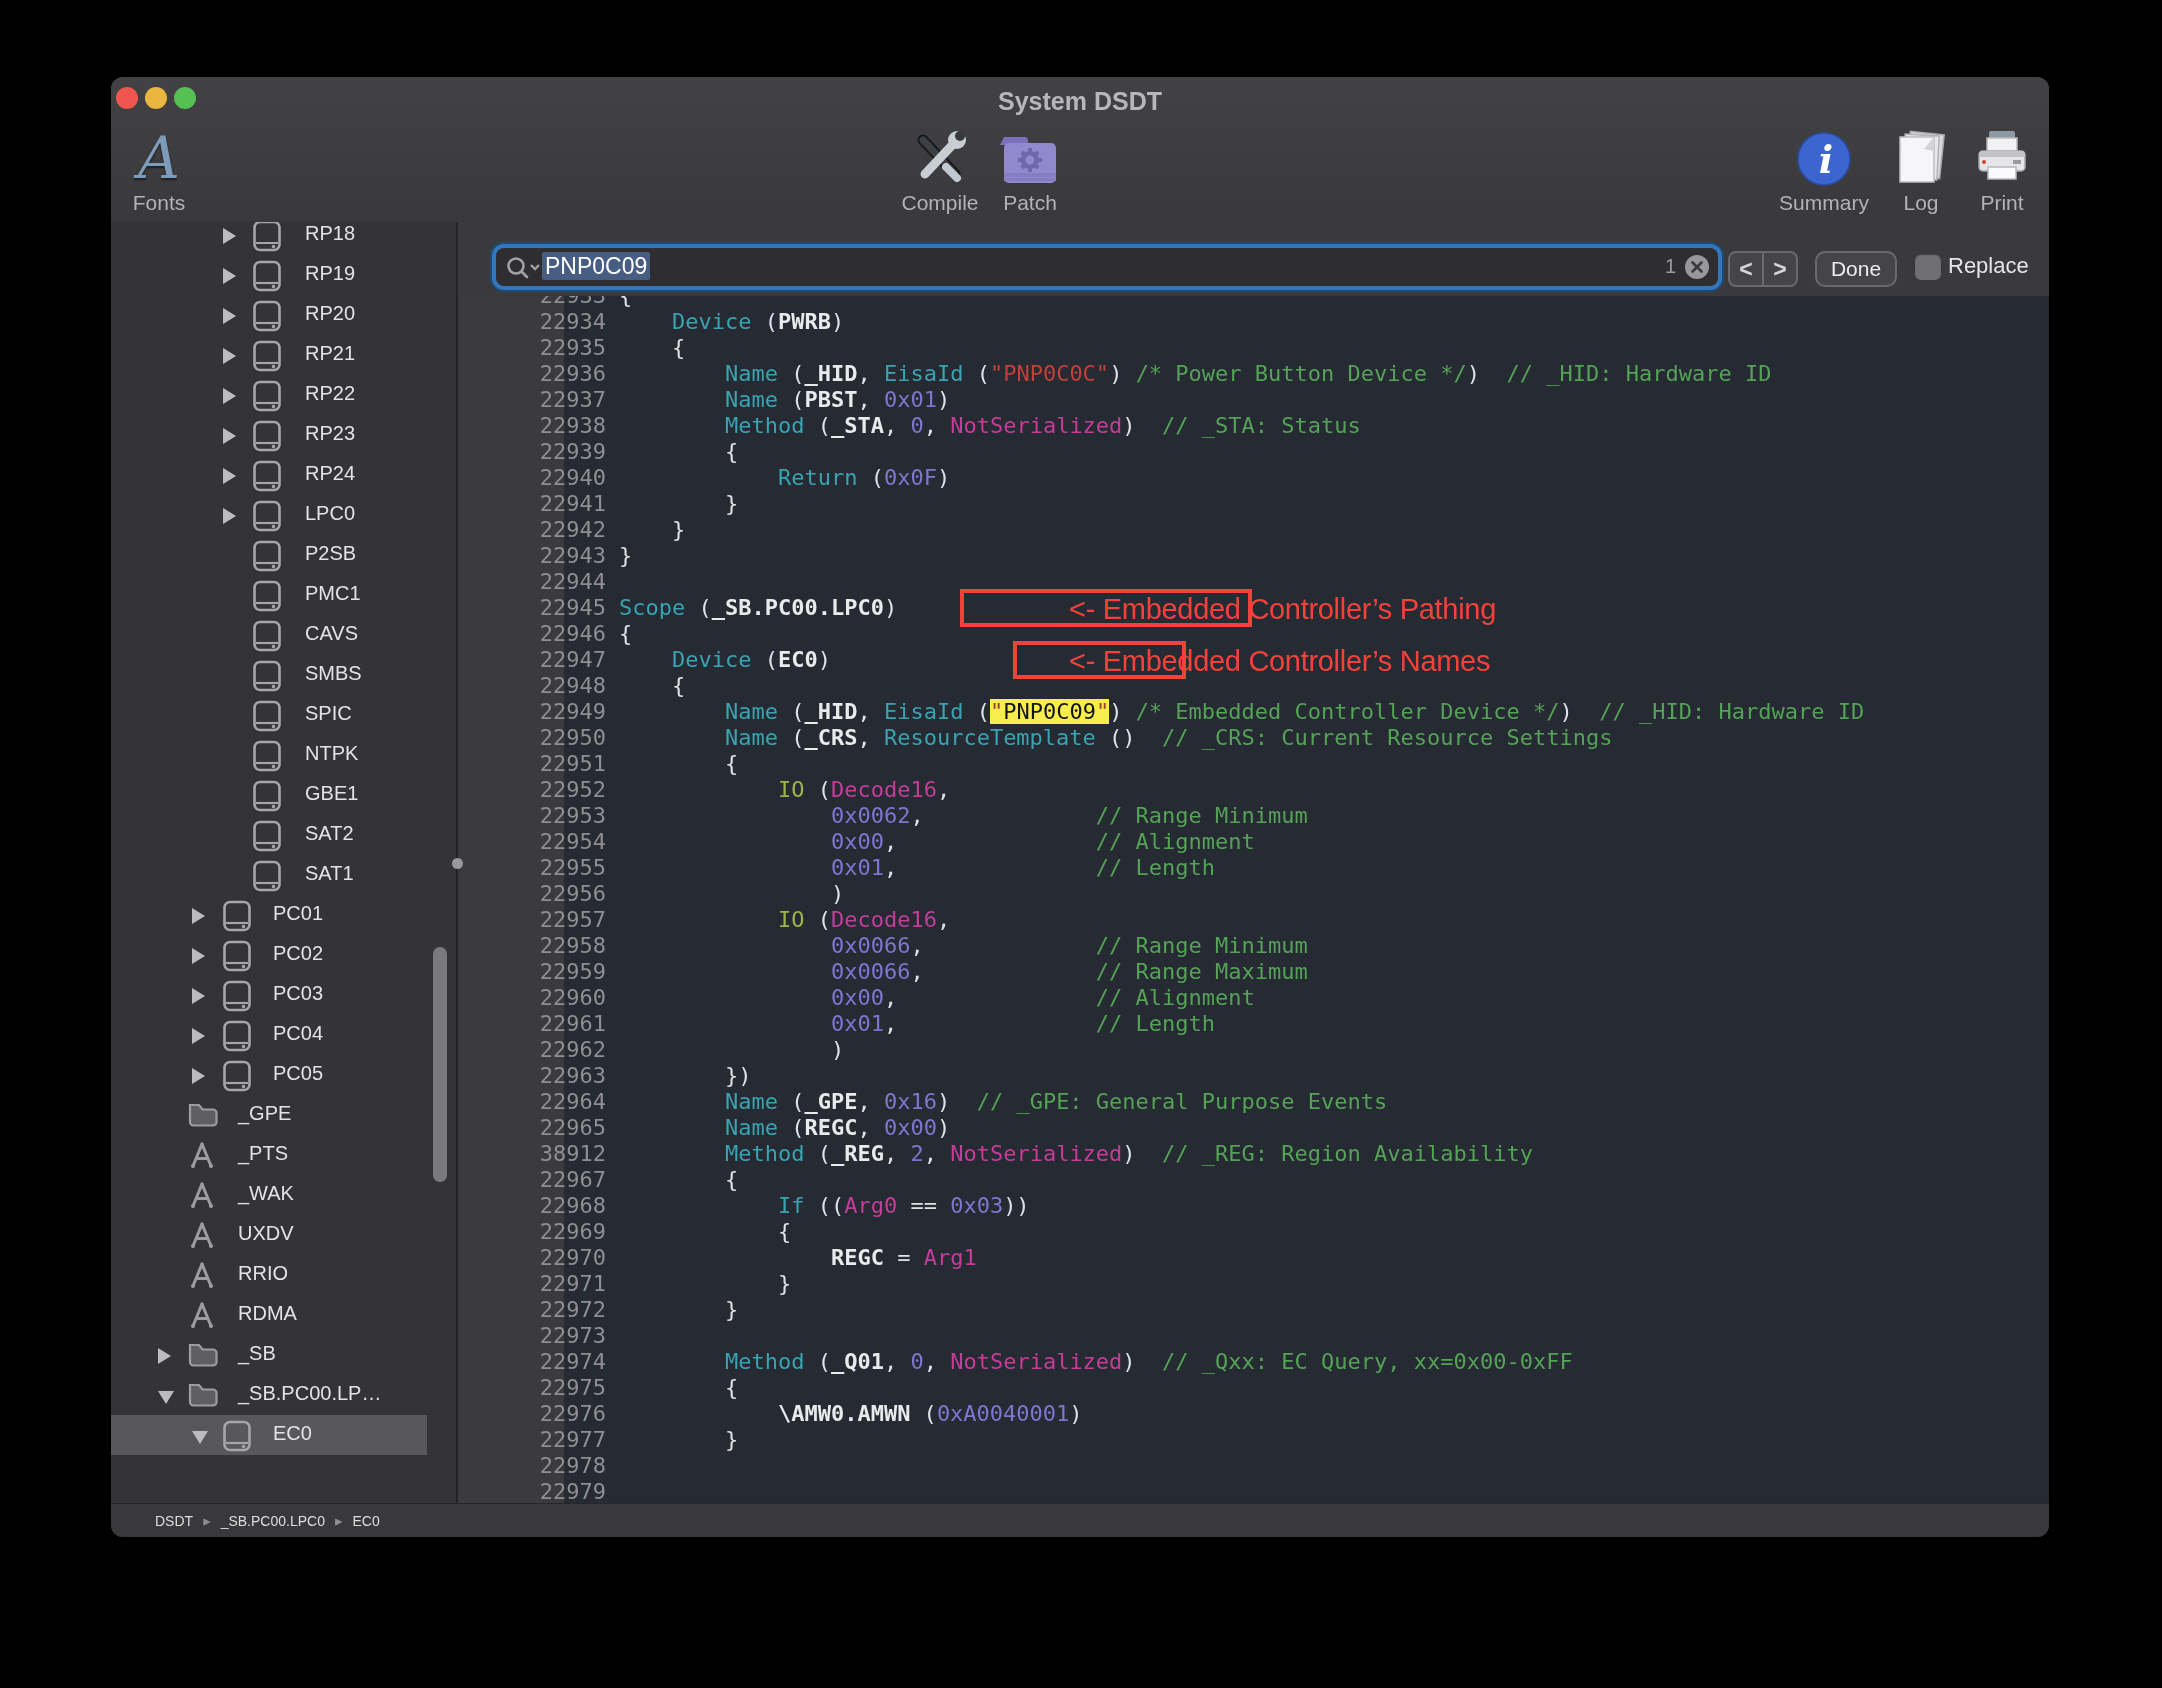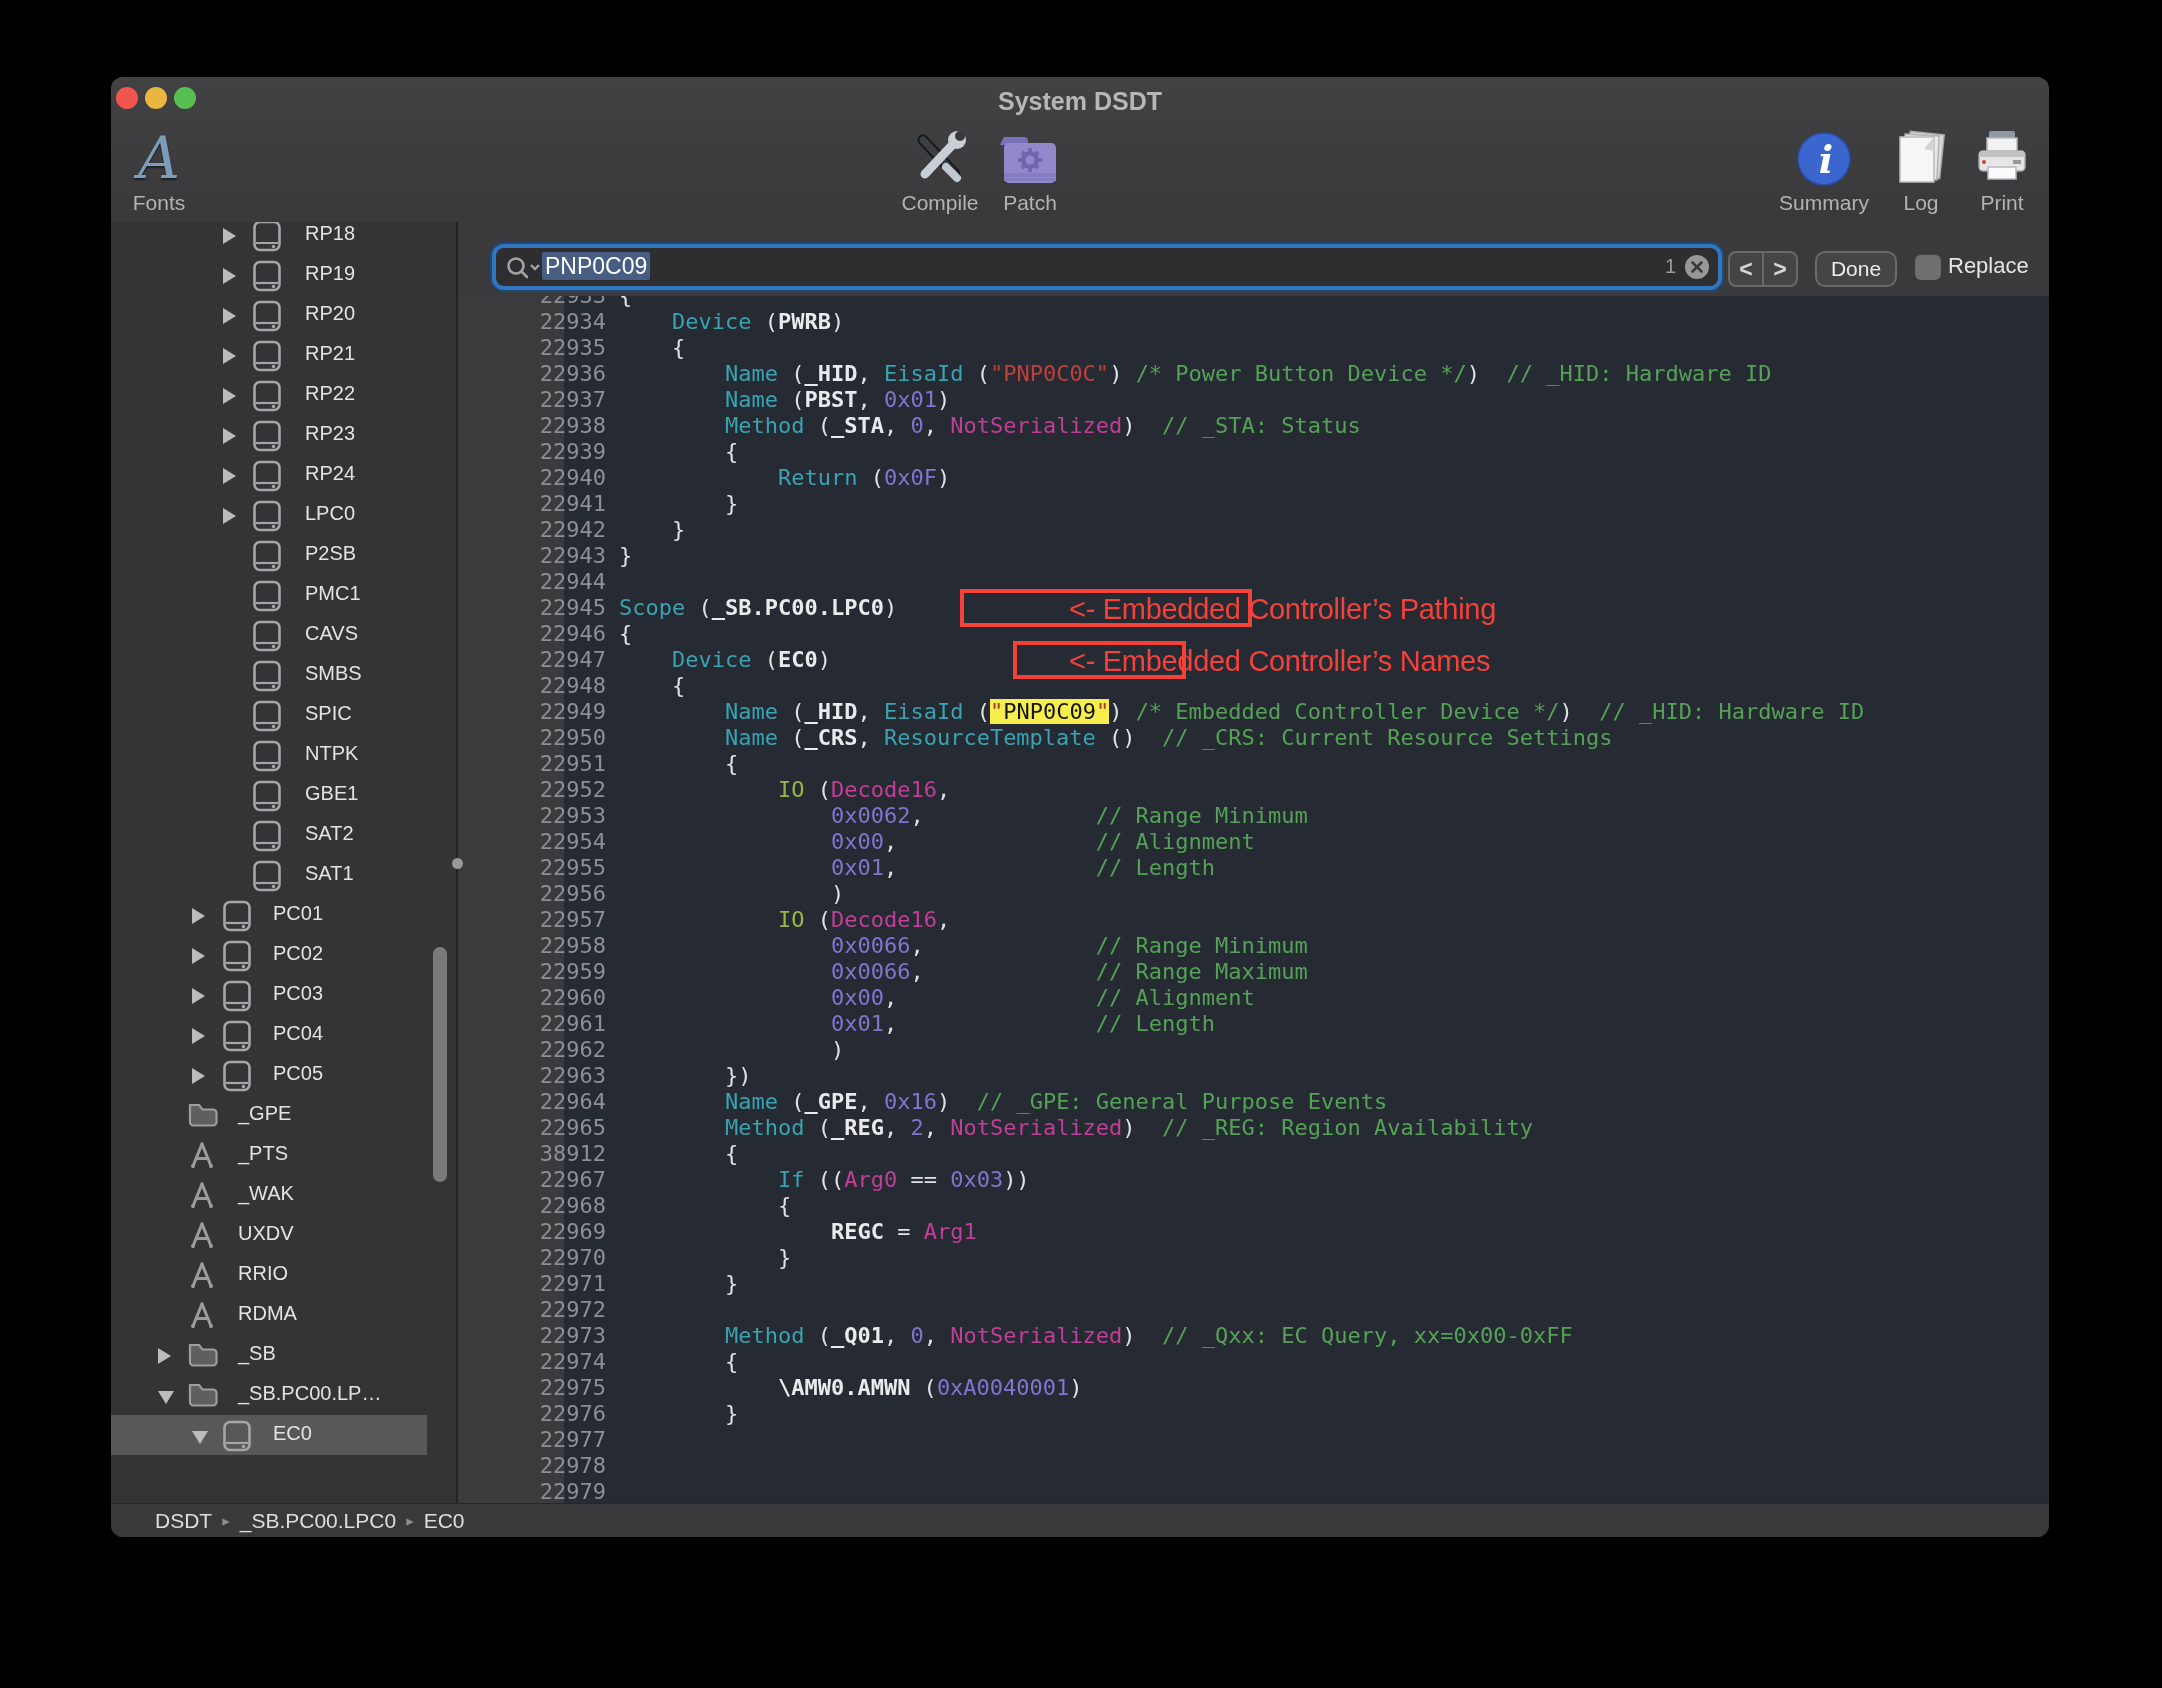--- a/index.html
+++ b/index.html
@@ -37,21 +37,21 @@
   .row .ric{position:absolute;top:5px;}
   .row .rlabel{position:absolute;top:7px;font-size:20px;font-weight:500;color:#e3e3e5;white-space:nowrap;}
   .side-scroll{position:absolute;left:322px;top:725px;width:14px;height:235px;border-radius:7px;
                background:#87878a;opacity:.85;}
   .splitter-dot{position:absolute;left:341px;top:781px;width:11px;height:11px;border-radius:50%;
                 background:#99999b;z-index:30;}
 
   
   .statusbar{position:absolute;left:0;bottom:0;width:100%;height:34px;background:#39393c;
              border-top:1px solid #272729;display:flex;align-items:center;padding-left:44px;box-sizing:border-box;}
-  .crumb{font-size:21px;color:#dededf;font-weight:500;}
+  .crumb{font-size:14px;color:#dededf;font-weight:500;}
   .crumb-sep{font-size:15px;color:#8e8e90;margin:0 10px;}
 
   
   .findbar{position:absolute;left:347px;top:145px;right:0;height:74px;background:#3a3a3d;
            border-bottom:1px solid #28282b;}
   .search-field{position:absolute;left:38px;top:26px;width:1222px;height:38px;background:#2e2e30;
                 border-radius:8px;box-shadow:0 0 0 4px #3277bd, 0 0 0 6px #1e4a77;}
   .search-mag{position:absolute;left:9px;top:7px;}
   .search-text{position:absolute;left:46px;top:5px;font-size:23px;font-weight:500;color:#fff;}
   .search-text .seltext{background:#475e82;padding:1px 3px;border-radius:2px;}
@@ -582,20 +582,21 @@
           <div class="cl"><span class="tok-p">                    </span><span class="tok-num">0x01</span><span class="tok-p">,               </span><span class="tok-c">// Length</span></div>
           <div class="cl"><span class="tok-p">                    )</span></div>
           <div class="cl"><span class="tok-p">                </span><span class="tok-g">IO</span><span class="tok-p"> (</span><span class="tok-m">Decode16</span><span class="tok-p">,</span></div>
           <div class="cl"><span class="tok-p">                    </span><span class="tok-num">0x0066</span><span class="tok-p">,             </span><span class="tok-c">// Range Minimum</span></div>
           <div class="cl"><span class="tok-p">                    </span><span class="tok-num">0x0066</span><span class="tok-p">,             </span><span class="tok-c">// Range Maximum</span></div>
           <div class="cl"><span class="tok-p">                    </span><span class="tok-num">0x00</span><span class="tok-p">,               </span><span class="tok-c">// Alignment</span></div>
           <div class="cl"><span class="tok-p">                    </span><span class="tok-num">0x01</span><span class="tok-p">,               </span><span class="tok-c">// Length</span></div>
           <div class="cl"><span class="tok-p">                    )</span></div>
           <div class="cl"><span class="tok-p">            })</span></div>
           <div class="cl"><span class="tok-p">            </span><span class="tok-k">Name</span><span class="tok-p"> (</span><span class="tok-b">_GPE</span><span class="tok-p">, </span><span class="tok-num">0x16</span><span class="tok-p">)  </span><span class="tok-c">// _GPE: General Purpose Events</span></div>
+          <div class="cl"><span class="tok-p">            </span><span class="tok-k">Name</span><span class="tok-p"> (</span><span class="tok-b">REGC</span><span class="tok-p">, </span><span class="tok-num">0x00</span><span class="tok-p">)</span></div>
           <div class="cl"><span class="tok-p">            </span><span class="tok-k">Method</span><span class="tok-p"> (</span><span class="tok-b">_REG</span><span class="tok-p">, </span><span class="tok-num">2</span><span class="tok-p">, </span><span class="tok-m">NotSerialized</span><span class="tok-p">)  </span><span class="tok-c">// _REG: Region Availability</span></div>
           <div class="cl"><span class="tok-p">            {</span></div>
           <div class="cl"><span class="tok-p">                </span><span class="tok-k">If</span><span class="tok-p"> ((</span><span class="tok-m">Arg0</span><span class="tok-p"> == </span><span class="tok-num">0x03</span><span class="tok-p">))</span></div>
           <div class="cl"><span class="tok-p">                {</span></div>
           <div class="cl"><span class="tok-p">                    </span><span class="tok-b">REGC</span><span class="tok-p"> = </span><span class="tok-m">Arg1</span></div>
           <div class="cl"><span class="tok-p">                }</span></div>
           <div class="cl"><span class="tok-p">            }</span></div>
           <div class="cl"></div>
           <div class="cl"><span class="tok-p">            </span><span class="tok-k">Method</span><span class="tok-p"> (</span><span class="tok-b">_Q01</span><span class="tok-p">, </span><span class="tok-num">0</span><span class="tok-p">, </span><span class="tok-m">NotSerialized</span><span class="tok-p">)  </span><span class="tok-c">// _Qxx: EC Query, xx=0x00-0xFF</span></div>
           <div class="cl"><span class="tok-p">            {</span></div>

